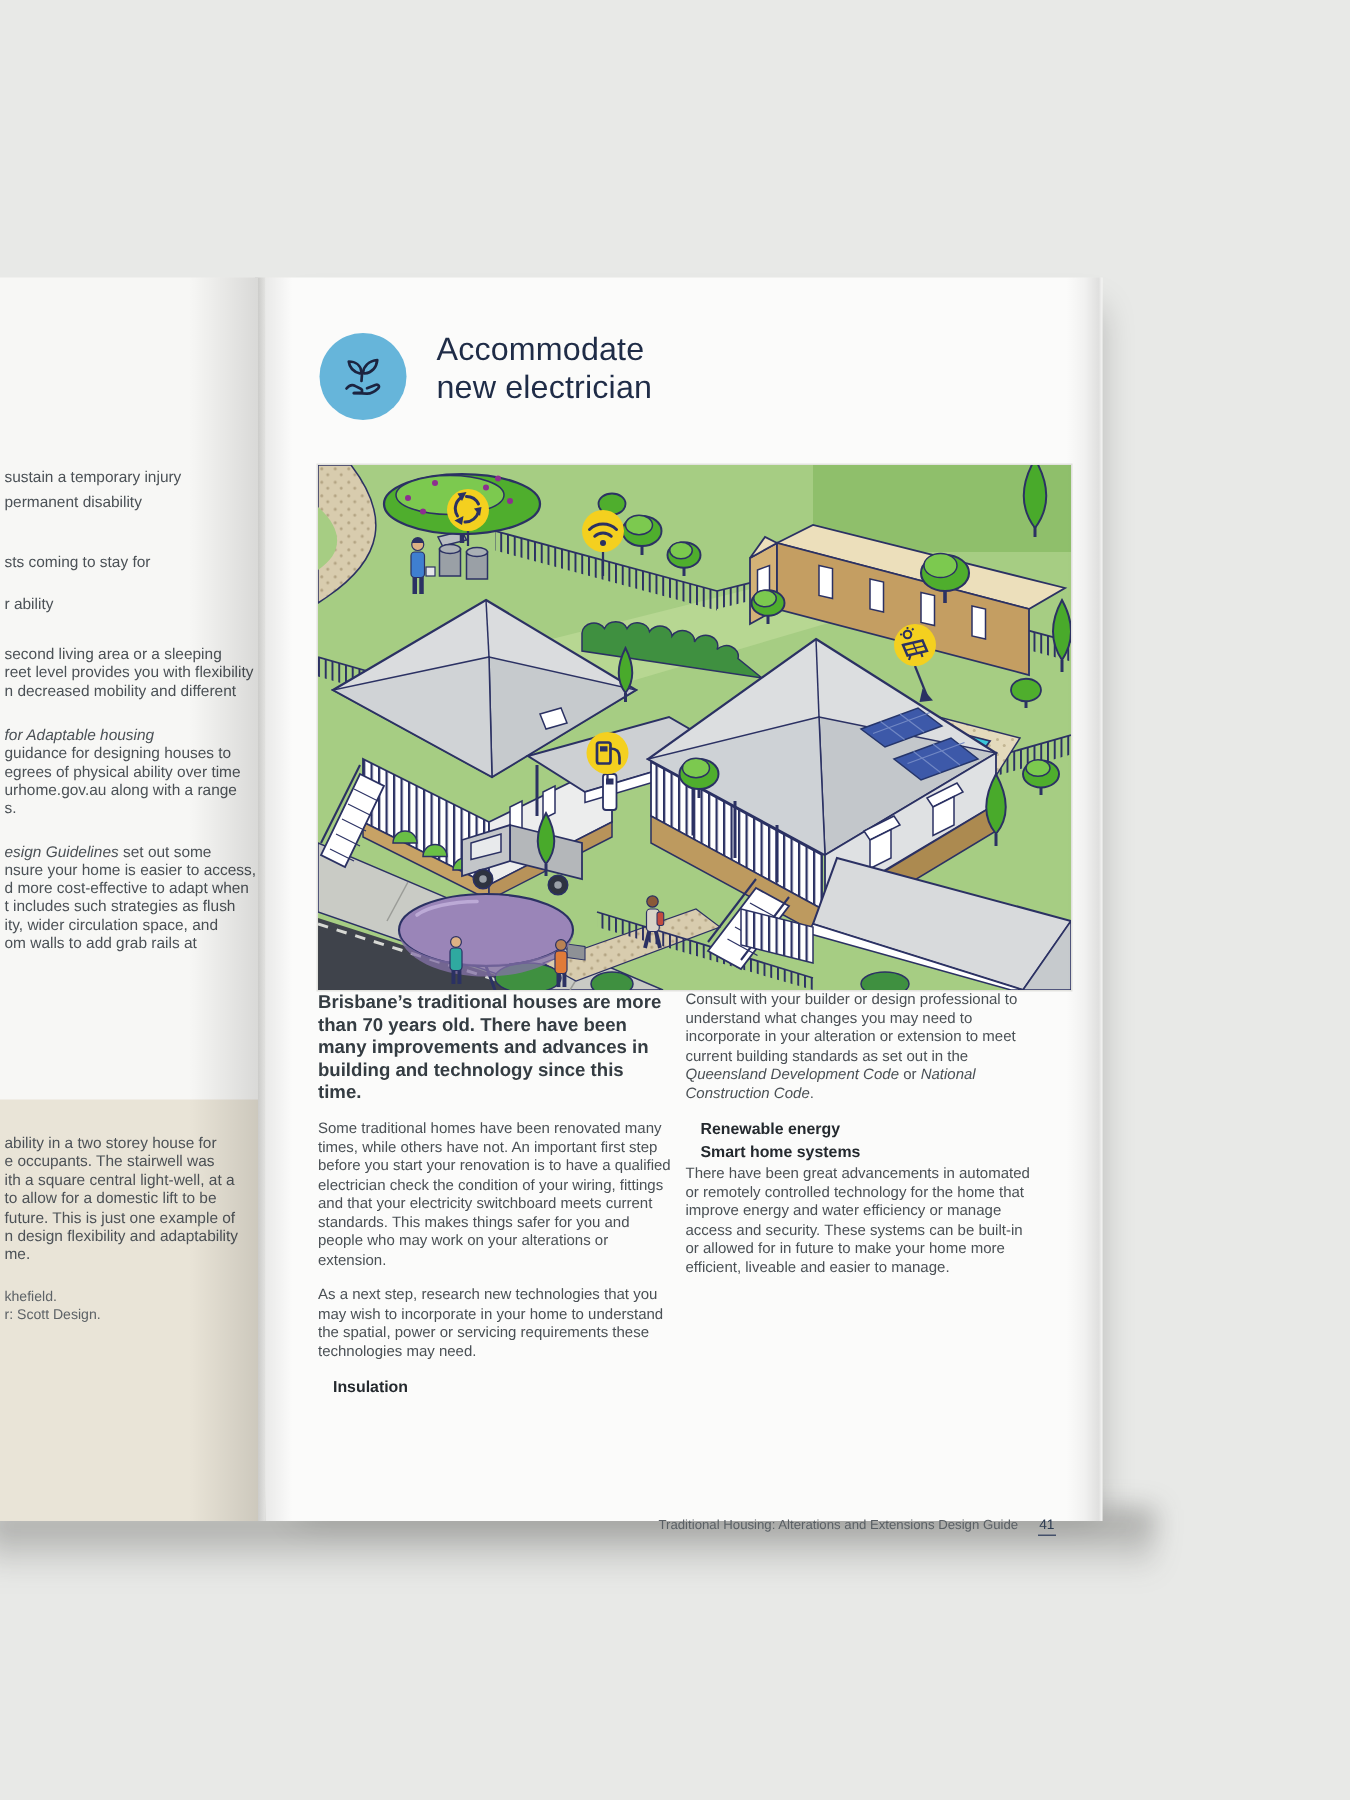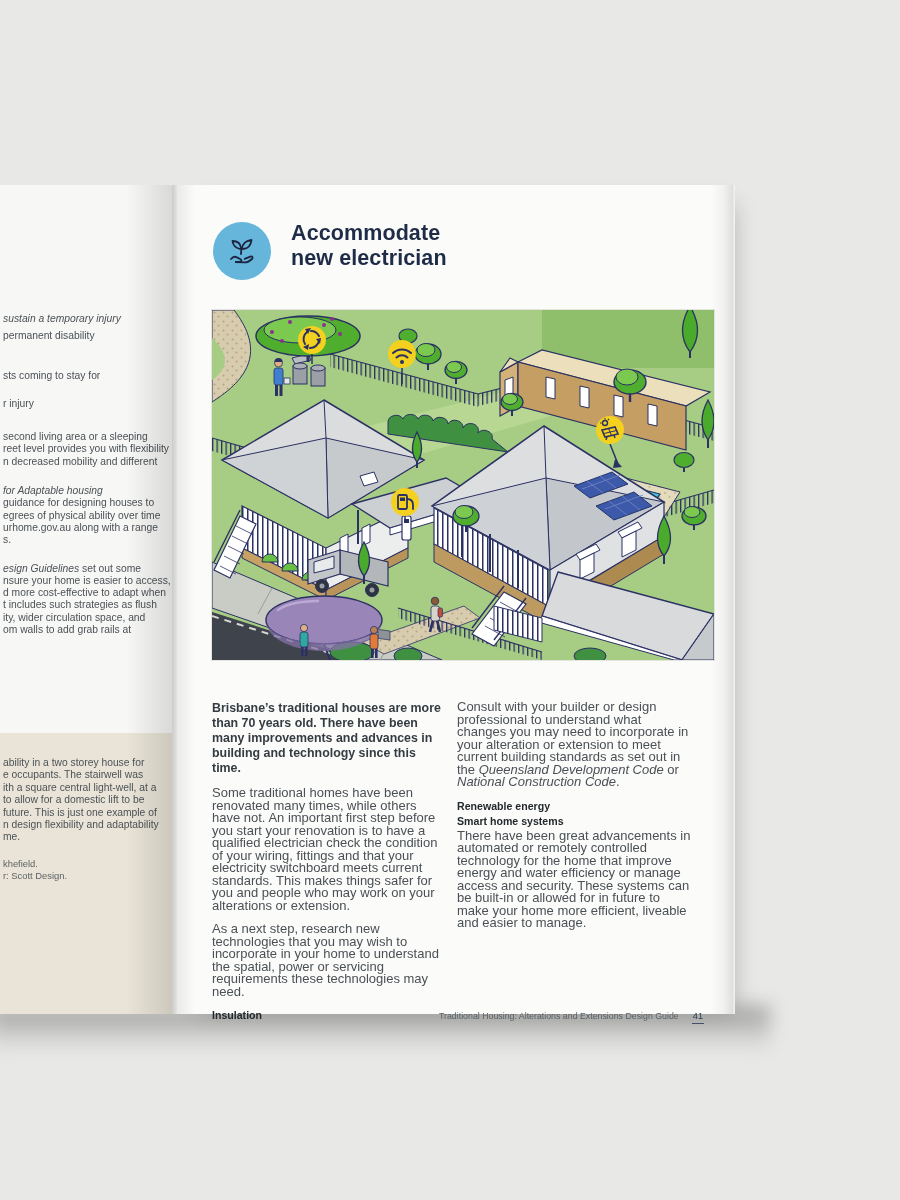--- a/index.html
+++ b/index.html
@@ -51,50 +51,50 @@
   .beige-panel .panel-text{position:absolute;left:3px;top:24px;right:2px;color:#4d5257;font-size:10.3px;line-height:12.4px;}
   .beige-panel .credit{color:#5d6266;font-size:9.4px;line-height:12px;}
   .beige-panel .credit-gap{height:14px;}
   
   .hdr-circle{
     position:absolute;left:36px;top:37px;width:58px;height:58px;border-radius:50%;
     background:#66b5da;display:flex;align-items:center;justify-content:center;
   }
   .page-title{
     position:absolute;left:114px;top:36px;
-    font-size:21.5px;line-height:25px;font-weight:bold;color:#1f2c47;letter-spacing:.1px;
+    font-size:21.5px;line-height:25px;font-weight:normal;color:#1f2c47;letter-spacing:.1px;
   }
   
   .illus{position:absolute;left:35px;top:125px;width:502px;height:350px;outline:1px solid #e3e3df;}
   
-  .cols{position:absolute;left:35px;top:516px;width:482px;display:flex;gap:9px;}
+  .cols{position:absolute;left:35px;top:476px;width:482px;display:flex;gap:9px;}
   .col{width:236px;}
   .col .lead{font-weight:bold;color:#343c42;font-size:12.4px;line-height:15px;margin:0 0 11px 0;}
-  .col .para{color:#4a5055;font-size:13px;line-height:12.5px;margin:0 0 11px 0;}
-  .col .subhead{color:#24292e;font-size:10.6px;font-weight:bold;margin:0 0 3px 0;}
+  .col .para{color:#4a5055;font-size:10px;line-height:12.5px;margin:0 0 11px 0;}
+  .col .subhead{color:#24292e;font-size:10.6px;font-weight:bold;margin:0 0 3px 10px;}
   .col em{font-style:italic;}
   
   .footer{
     position:absolute;right:31px;top:803px;display:flex;align-items:baseline;gap:13px;
   }
   .footer .ftext{font-size:8.8px;color:#595f64;}
   .footer .fnum{font-size:9.2px;font-weight:normal;color:#2c3b52;border-bottom:1.4px solid #44506a;padding:0 1px 2px 1px;margin-top:23px;}
 </style>
 </head>
 <body>
 
 <div class="shadow-under"></div>
 <div class="spine"></div>
 
 <div class="page left-page">
   <div class="fragments" id="fragments">
-      <div class="frag" style="margin-top: 0px; font-style: italic;">sustain a temporary injury</div>
+      <div class="frag" style="margin-top: 0px;">sustain a temporary injury</div>
       <div class="frag" style="margin-top: 5px;">permanent disability</div>
       <div class="frag" style="margin-top: 27px;">sts coming to stay for</div>
-      <div class="frag" style="margin-top: 16px;">r injury</div>
+      <div class="frag" style="margin-top: 16px;">r ability</div>
       <div class="frag" style="margin-top: 21px;">second living area or a sleeping</div>
       <div class="frag" style="margin-top: 0px;">reet level provides you with flexibility</div>
       <div class="frag" style="margin-top: 0px;">n decreased mobility and different</div>
       <div class="frag" style="margin-top: 17px;"><em>for Adaptable housing</em></div>
       <div class="frag" style="margin-top: 0px;">guidance for designing houses to</div>
       <div class="frag" style="margin-top: 0px;">egrees of physical ability over time</div>
       <div class="frag" style="margin-top: 0px;">urhome.gov.au along with a range</div>
       <div class="frag" style="margin-top: 0px;">s.</div>
       <div class="frag" style="margin-top: 16px;"><em>esign Guidelines</em> set out some</div>
       <div class="frag" style="margin-top: 0px;">nsure your home is easier to access,</div>

